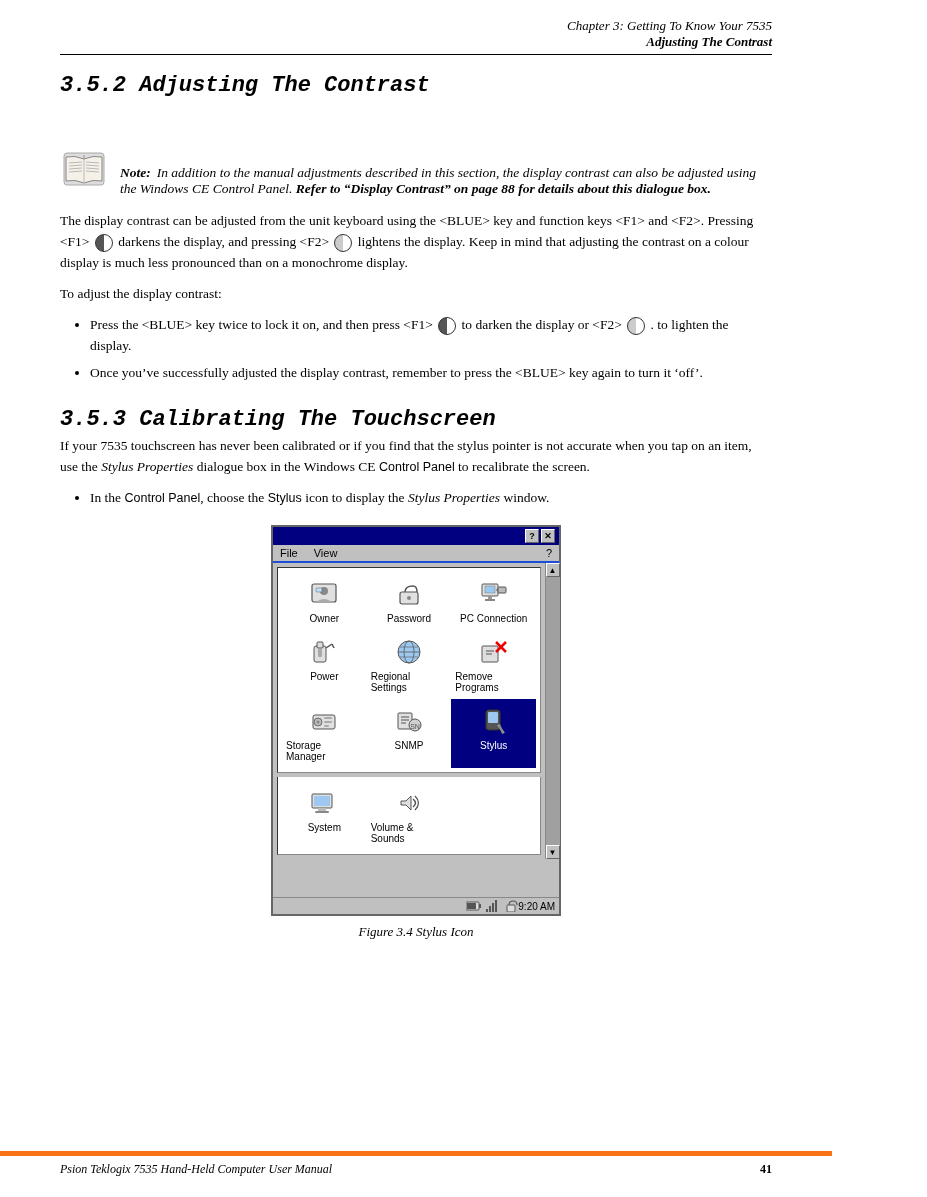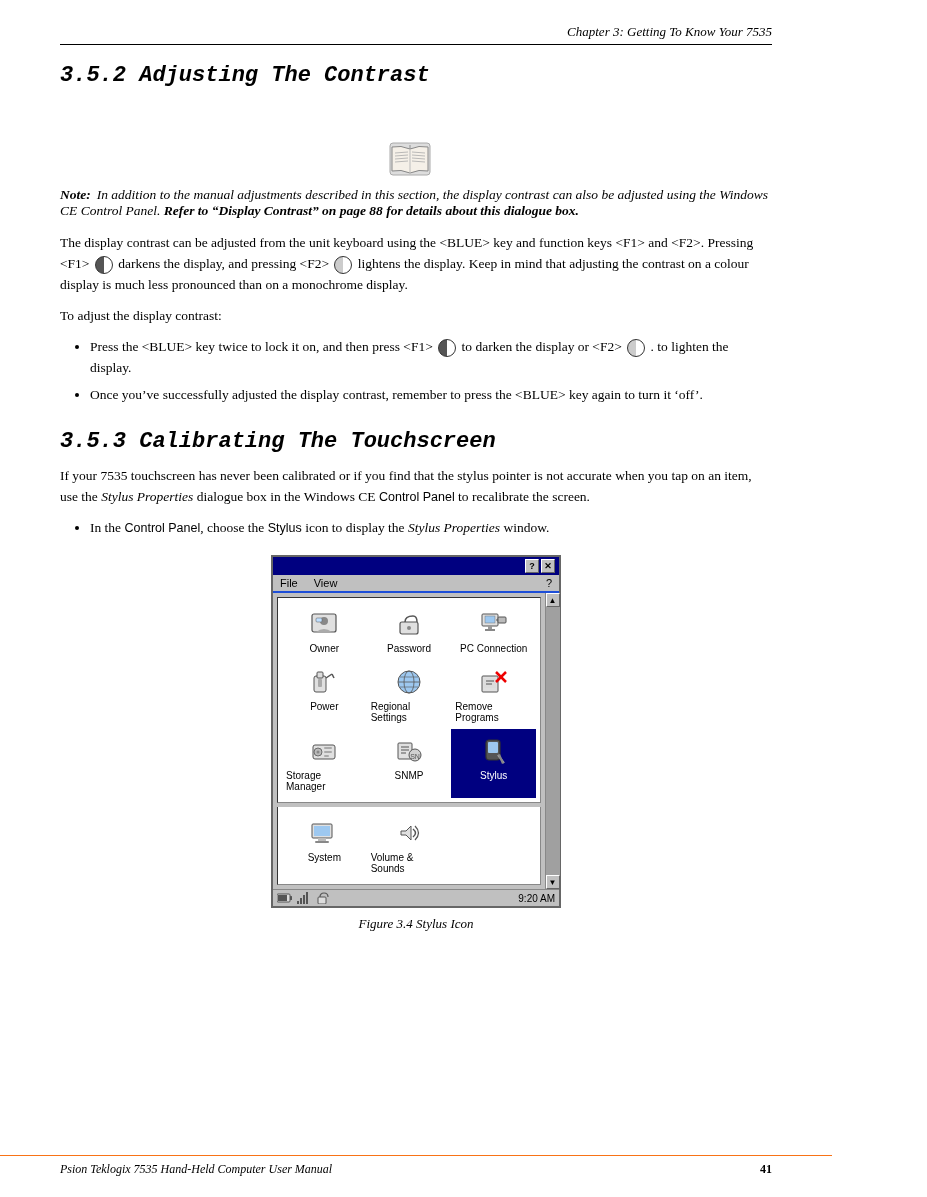--- a/index.html
+++ b/index.html
@@ -8,21 +8,21 @@
       font-size: 14px;
       background: #fff;
       color: #000;
       width: 927px;
       min-height: 1197px;
       padding: 0;
     }
     .page {
       width: 832px;
       min-height: 1197px;
-      padding: 24px 60px 40px 60px;
+      padding: 18px 60px 40px 60px;
       position: relative;
     }
     .header {
       text-align: right;
       border-bottom: 1px solid #000;
       padding-bottom: 4px;
       margin-bottom: 18px;
     }
     .header-chapter {
       font-size: 13px;
@@ -36,22 +36,22 @@
     .section-title {
       font-family: 'Courier New', Courier, monospace;
       font-size: 22px;
       font-weight: bold;
       font-style: italic;
       margin-bottom: 24px;
       margin-top: 10px;
     }
     .note-box {
       display: flex;
-      flex-direction: column;
-      align-items: center;
+      flex-direction: row;
+      align-items: flex-end;
       margin-bottom: 14px;
       margin-top: 45px;
     }
     .note-icon {
       width: 52px;
       flex-shrink: 0;
       margin-right: 8px;
       margin-top: 2px;
     }
     .note-icon svg {
@@ -109,21 +109,21 @@
       position: relative;
       overflow: hidden;
       background: linear-gradient(to right, #ccc 50%, #fff 50%);
       margin: 0 2px;
     }
     .section-title-2 {
       font-family: 'Courier New', Courier, monospace;
       font-size: 22px;
       font-weight: bold;
       font-style: italic;
-      margin-bottom: 12px;
+      margin-bottom: 4px;
       margin-top: 24px;
     }
     .monospace {
       font-family: Liberation Sans, sans-serif;
       font-size: 12.5px;
     }
     .figure-container {
       display: flex;
       flex-direction: column;
       align-items: center;
@@ -239,38 +239,39 @@
       flex: 1;
       width: 14px;
       background: #a0a0a0;
     }
     .dialog-status {
       background: #c0c0c0;
       border-top: 1px solid #888;
       padding: 2px 4px;
       display: flex;
       align-items: center;
-      justify-content: space-between;
+      justify-content: flex-end;
       font-size: 10px;
+      margin-top: 38px;
     }
     .dialog-status-icons {
       display: flex;
       align-items: center;
       gap: 4px;
     }
     .footer {
       position: absolute;
       bottom: 20px;
       left: 0;
       right: 0;
       display: flex;
       justify-content: space-between;
       align-items: center;
       padding: 0 60px;
-      border-top: 1px solid #f97316;
+      border-top: 5px solid #f97316;
       padding-top: 6px;
     }
     .footer-text {
       font-size: 12px;
       font-style: italic;
     }
     .footer-page {
       font-size: 12px;
       font-weight: bold;
     }
@@ -282,20 +283,21 @@
       flex: 1;
     }
   </style>
 </head>
 <body>
 
 <div class="page">
 
   <div class="header">
     <div class="header-chapter">Chapter  3:  Getting To Know Your 7535</div>
+    <div class="header-section">Adjusting The Contrast</div>
   </div>
 
   <div class="section-title">3.5.2   Adjusting The Contrast</div>
 
   <div class="note-box">
     <div class="note-icon">
       <svg viewBox="0 0 48 48" width="48" height="48">
 
         <rect x="4" y="8" width="40" height="32" rx="3" fill="#ddd" stroke="#aaa" stroke-width="1"></rect>
         <path d="M24 10 L24 38" stroke="#aaa" stroke-width="1.5"></path>

